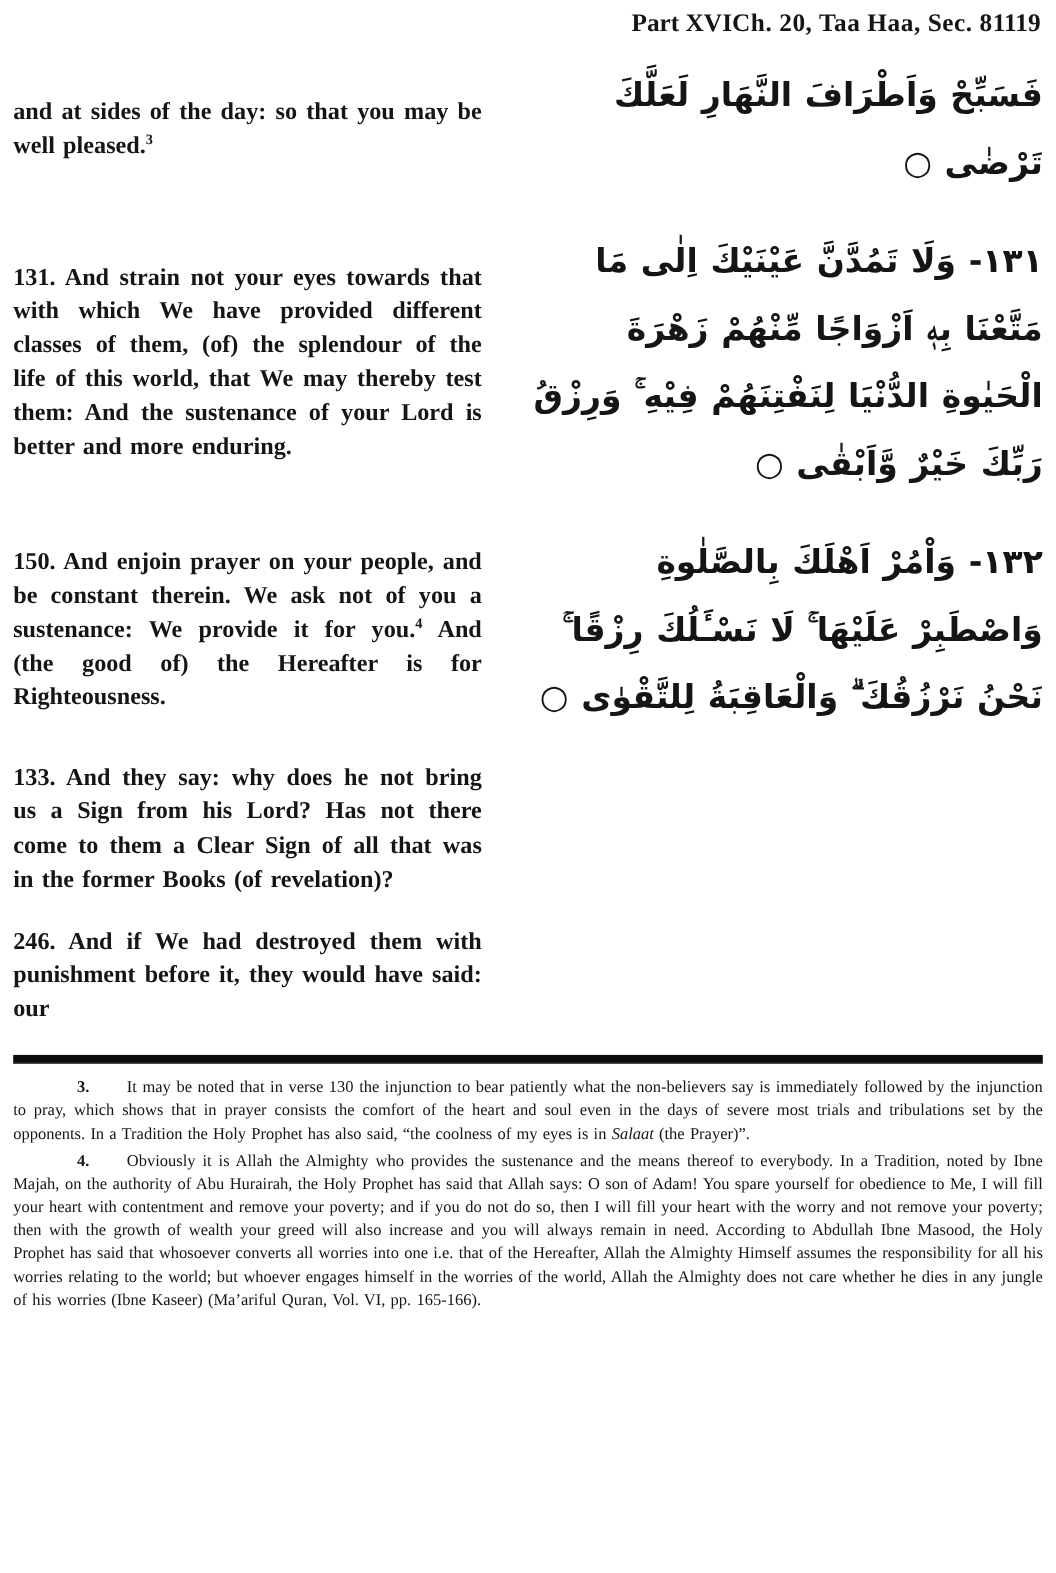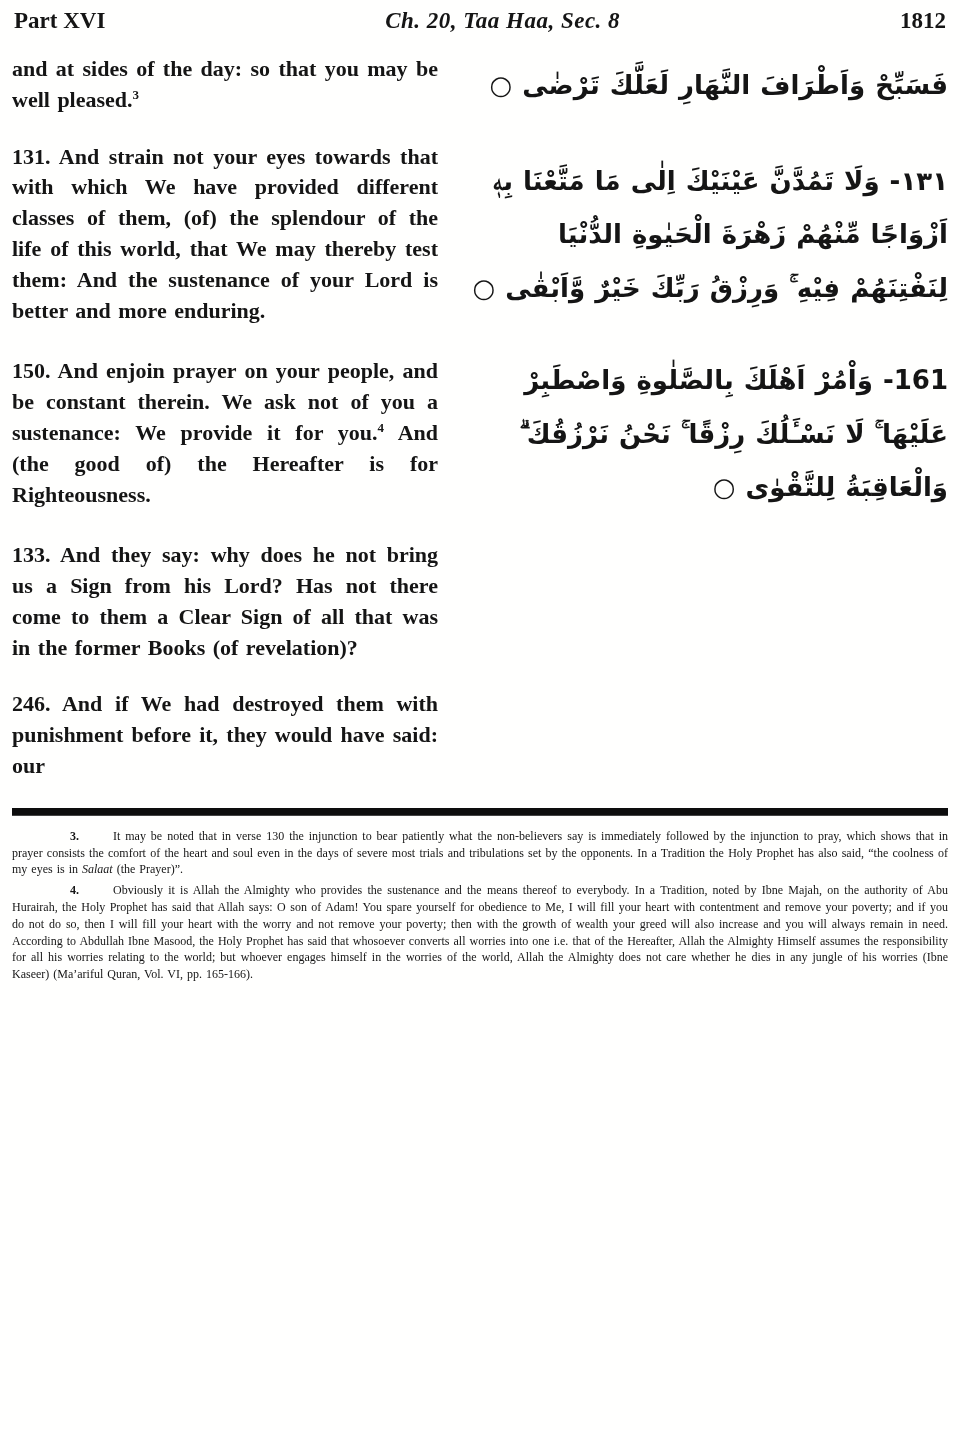--- a/index.html
+++ b/index.html
@@ -11,28 +11,27 @@
   .page {
     width: 960px;
     min-height: 1430px;
     box-sizing: border-box;
     padding: 6px 12px 20px 12px;
     background: #fffffe;
     font-family: "Liberation Serif", serif;
   }
   .header {
     display: flex;
-    justify-content: space-between;
+    justify-content: flex-end;
     align-items: baseline;
     font-size: 23px;
     font-weight: bold;
     padding: 2px 2px 14px 2px;
   }
   .header .center {
-    font-style: italic;
     letter-spacing: 0.5px;
   }
   .verses {
     padding-top: 6px;
   }
   .verse-row {
     display: flex;
     justify-content: space-between;
     align-items: center;
     margin-bottom: 26px;
@@ -48,33 +47,33 @@
   .english sup {
     font-size: 13px;
     line-height: 0;
   }
   .arabic {
     width: 478px;
     direction: rtl;
     text-align: right;
     font-family: "DejaVu Sans", sans-serif;
     font-weight: bold;
-    font-size: 26px;
+    font-size: 30px;
     line-height: 2.05;
     padding-top: 2px;
     word-spacing: 1px;
   }
   .divider {
     height: 7px;
     background: #0d0d0d;
     margin: 4px 0 12px 0;
     border-bottom: 1px solid #444;
   }
   .footnotes {
-    font-size: 12px;
+    font-size: 15px;
     line-height: 1.40;
     text-align: justify;
     word-spacing: 1px;
   }
   .footnote {
     text-indent: 58px;
     margin: 0 0 4px 0;
   }
   .fn-num {
     font-weight: bold;
@@ -85,38 +84,38 @@
   }
 </style>
 </head>
 <body>
 
 <div class="page">
 
   <div class="header">
     <span class="left">Part XVI</span>
     <span class="center">Ch. 20, Taa Haa, Sec. 8</span>
-    <span class="right">1812</span>
+    <span class="right">1119</span>
   </div>
 
   <div class="verses">
 
     <div class="verse-row">
       <div class="english"><span>and at sides of the day: so that you may be well pleased.</span><sup>3</sup></div>
       <div class="arabic">فَسَبِّحْ وَاَطْرَافَ النَّهَارِ لَعَلَّكَ تَرْضٰى ○</div>
     </div>
 
     <div class="verse-row">
       <div class="english">131.  And strain not your eyes towards that with which We have provided different classes of them, (of) the splendour of the life of this world, that We may thereby test them: And the sustenance of your Lord is better and more enduring.</div>
       <div class="arabic">۱۳۱- وَلَا تَمُدَّنَّ عَيْنَيْكَ اِلٰى مَا مَتَّعْنَا بِهٖ اَزْوَاجًا مِّنْهُمْ زَهْرَةَ الْحَيٰوةِ الدُّنْيَا لِنَفْتِنَهُمْ فِيْهِ ۚ وَرِزْقُ رَبِّكَ خَيْرٌ وَّاَبْقٰى ○</div>
     </div>
 
     <div class="verse-row">
       <div class="english"><span>150.  And enjoin prayer on your people, and be constant therein. We ask not of you a sustenance: We provide it for you.</span><sup>4</sup><span> And (the good of) the Hereafter is for Righteousness.</span></div>
-      <div class="arabic">161- وَاْمُرْ اَهْلَكَ بِالصَّلٰوةِ وَاصْطَبِرْ عَلَيْهَا ۚ لَا نَسْـَٔلُكَ رِزْقًا ۚ نَحْنُ نَرْزُقُكَ ۗ وَالْعَاقِبَةُ لِلتَّقْوٰى ○</div>
+      <div class="arabic">۱۳۲- وَاْمُرْ اَهْلَكَ بِالصَّلٰوةِ وَاصْطَبِرْ عَلَيْهَا ۚ لَا نَسْـَٔلُكَ رِزْقًا ۚ نَحْنُ نَرْزُقُكَ ۗ وَالْعَاقِبَةُ لِلتَّقْوٰى ○</div>
     </div>
 
     <div class="verse-row">
       <div class="english">133.  And they say: why does he not bring us a Sign from his Lord? Has not there come to them a Clear Sign of all that was in the former Books (of revelation)?</div>
     </div>
 
     <div class="verse-row">
       <div class="english">246.  And if We had destroyed them with punishment before it, they would have said: our</div>
     </div>
 

